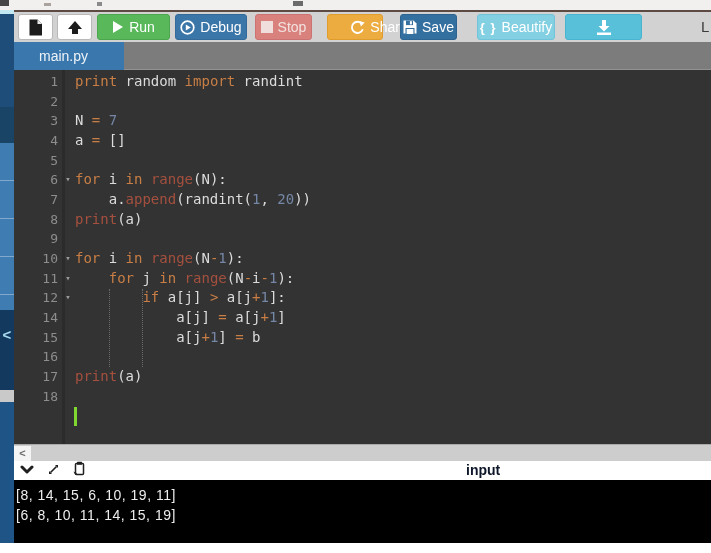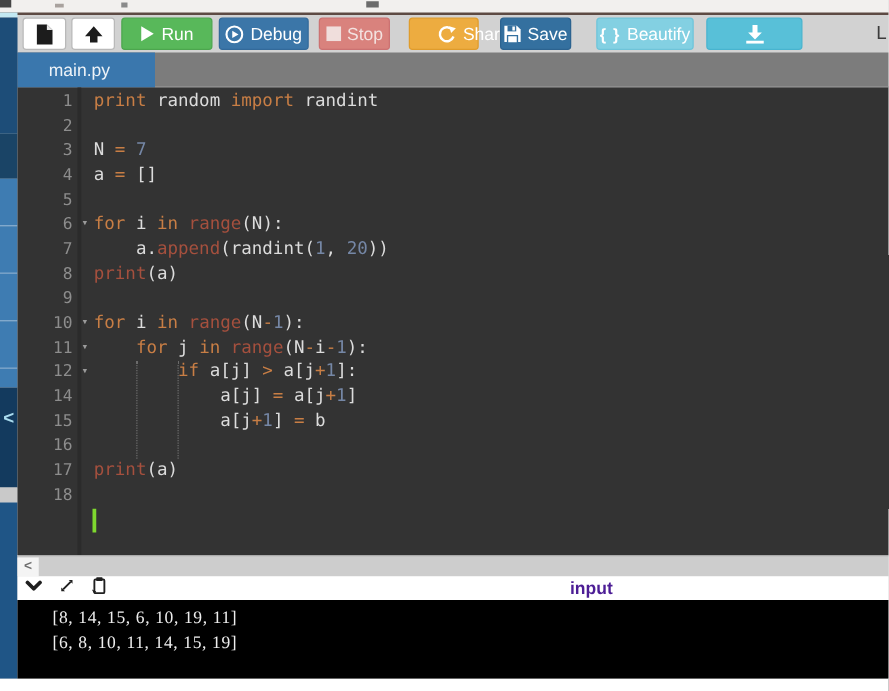--- a/index.html
+++ b/index.html
@@ -51,27 +51,27 @@
 
   
   #hscroll{position:absolute;left:14px;top:444px;width:697px;height:17px;background:#cdcdcd;
            border-top:1px solid #aaaaaa;box-sizing:border-box;}
   #hscroll-left{position:absolute;left:0;top:1px;width:17px;height:15px;background:#f4f4f4;
                 color:#6e6e6e;font-size:11px;font-weight:bold;text-align:center;line-height:14px;cursor:pointer;}
 
   
   #console-header{position:absolute;left:14px;top:461px;width:697px;height:19px;background:#ffffff;}
   .chbtn{position:absolute;top:2px;width:18px;height:15px;display:flex;align-items:center;justify-content:center;cursor:pointer;}
-  #input-label{position:absolute;left:442px;top:1px;font-size:14px;font-weight:bold;color:#4c1d95;}
+  #input-label{position:absolute;left:452px;top:1px;font-size:14px;font-weight:bold;color:#0f172a;}
 
   
   #console{position:absolute;left:14px;top:480px;width:697px;height:73px;background:var(--console-bg,#000000);
            padding:5px 0 0 2px;box-sizing:border-box;}
-  .cline{font-family:Liberation Serif, serif;font-size:14px;line-height:20px;
-         color:var(--console-fg,#ededed);letter-spacing:0.5px;white-space:pre;margin-left:26px;}
+  .cline{font-family:Liberation Sans, sans-serif;font-size:14px;line-height:20px;
+         color:var(--console-fg,#ededed);letter-spacing:0.5px;white-space:pre;}
 </style>
 </head>
 <body>
 
 <div id="app">
 
   <div id="top-strip">
     <div class="artifact" style="left:0;top:0;width:9px;height:6px;background:#454545;"></div>
     <div class="artifact" style="left:44px;top:3px;width:7px;height:3px;background:#a9a29e;"></div>
     <div class="artifact" style="left:97px;top:2px;width:5px;height:4px;background:#8a8a8a;"></div>

